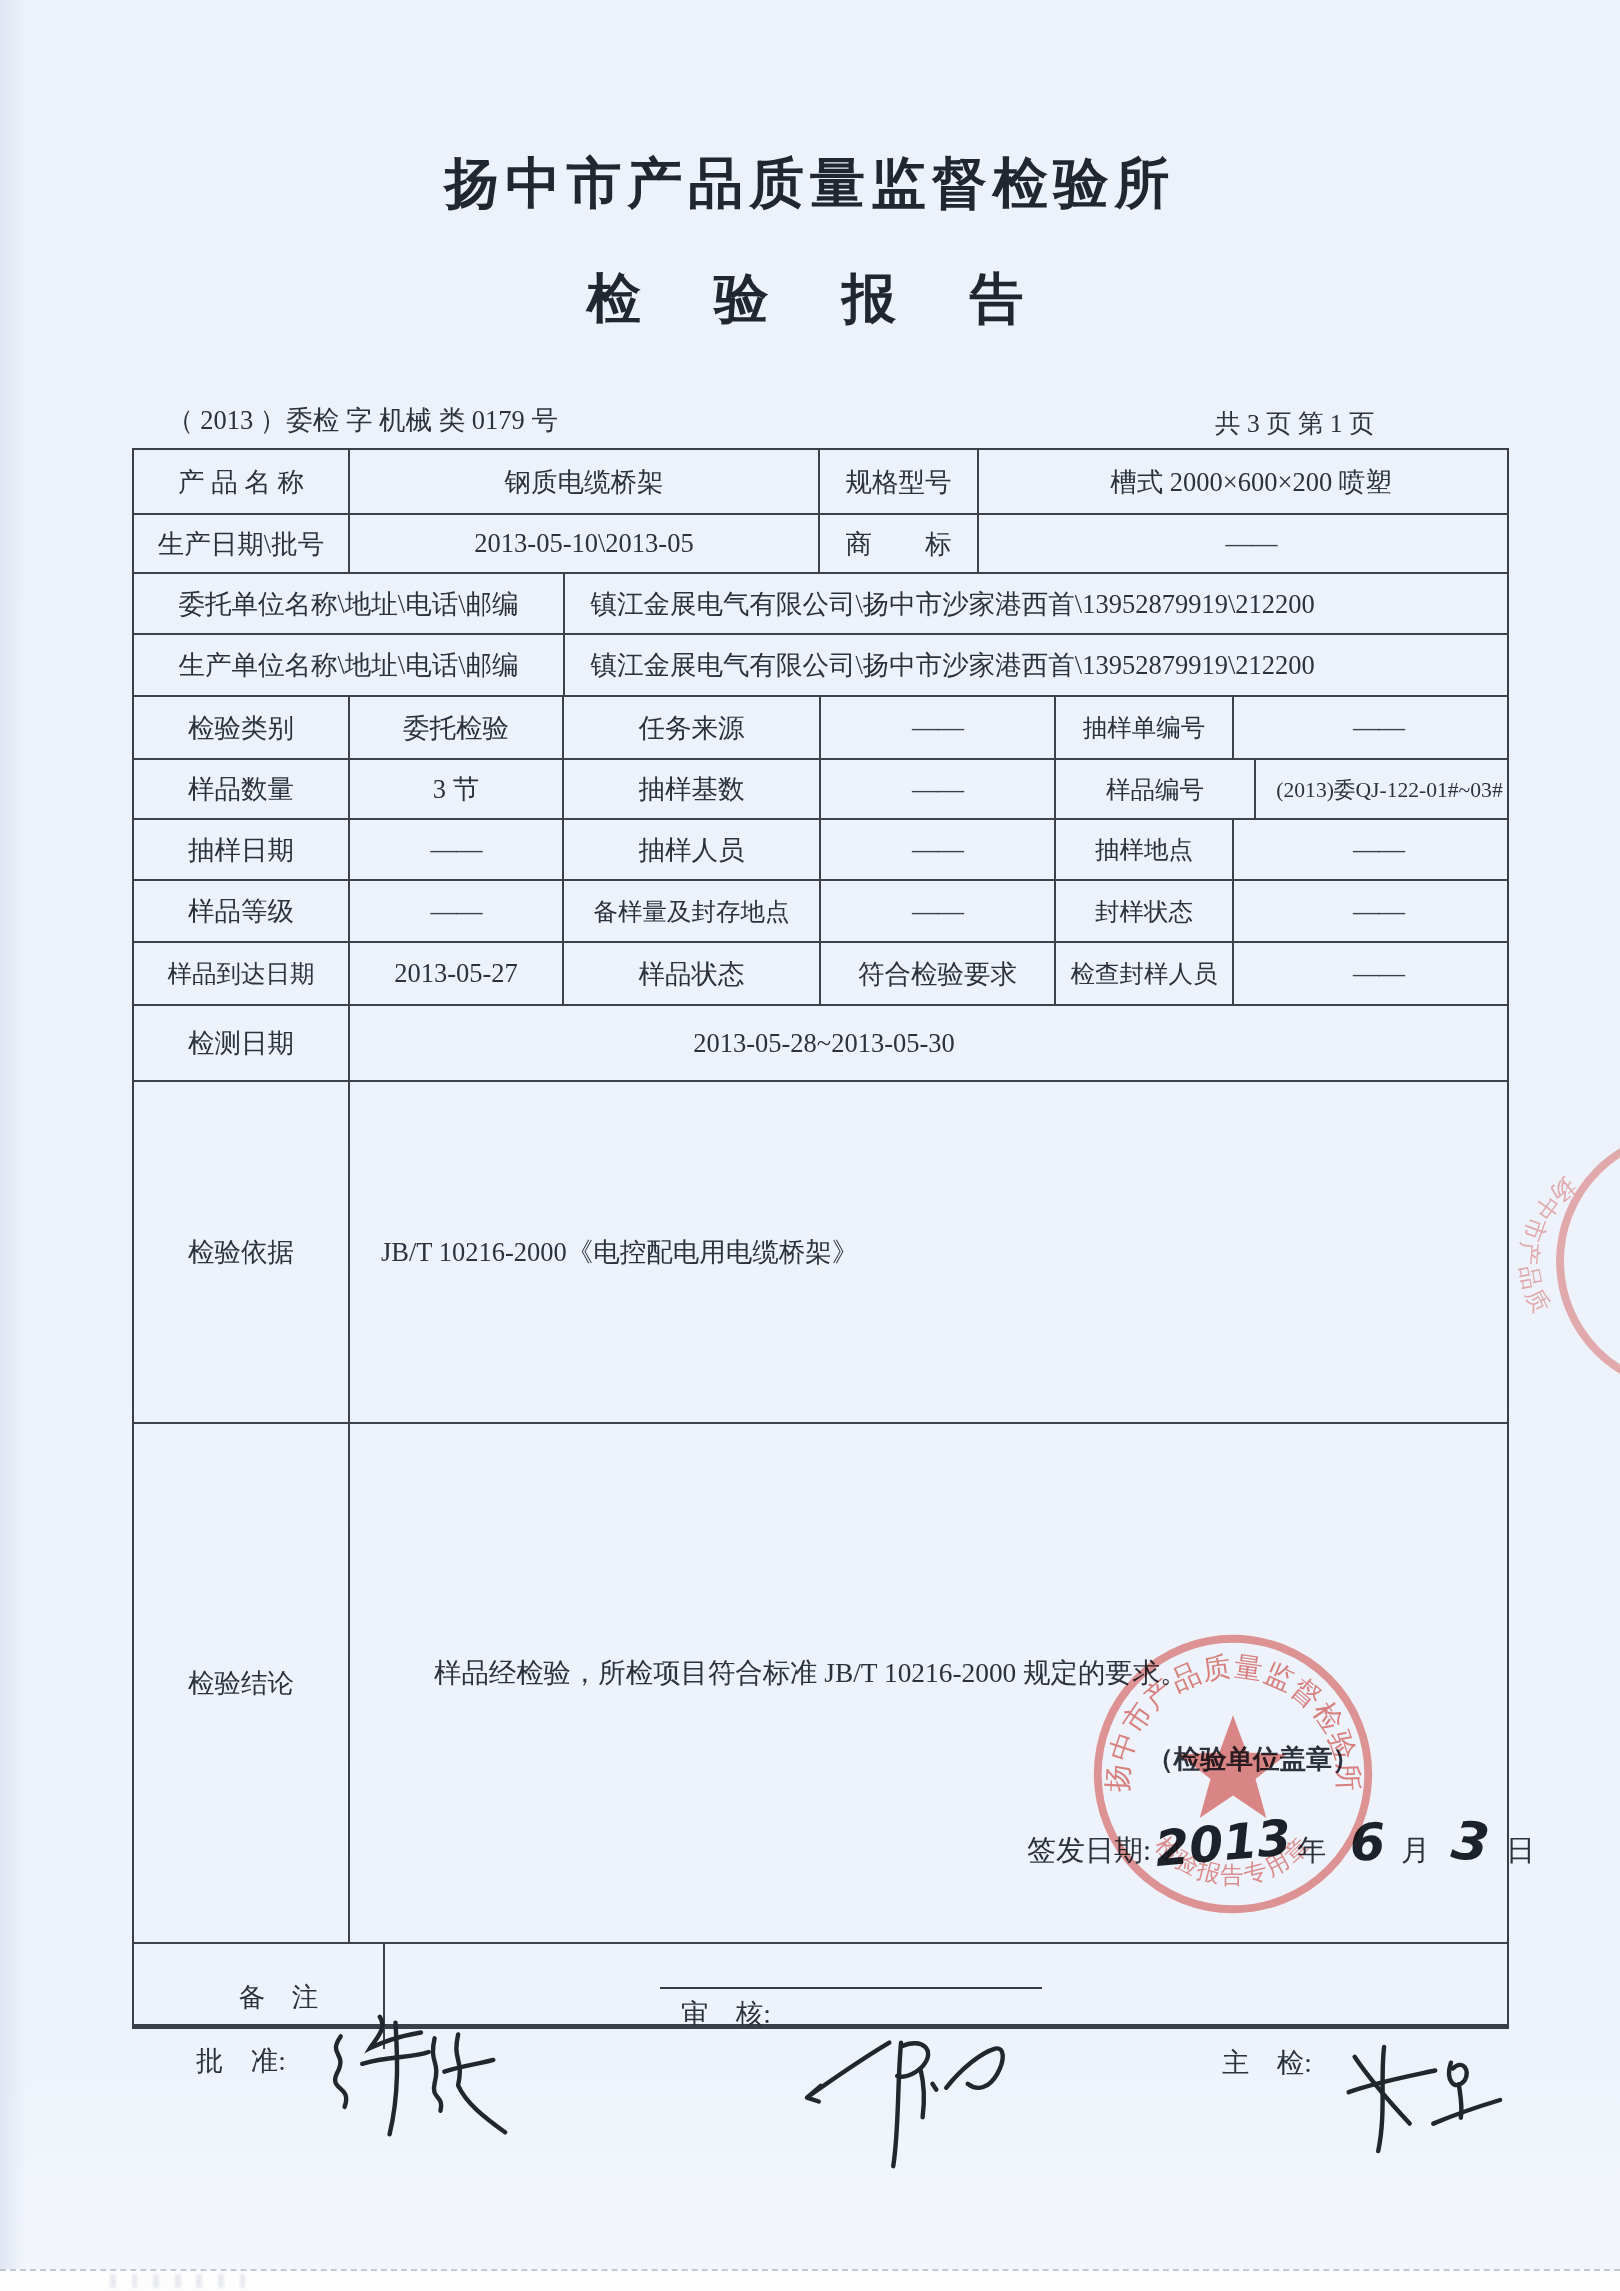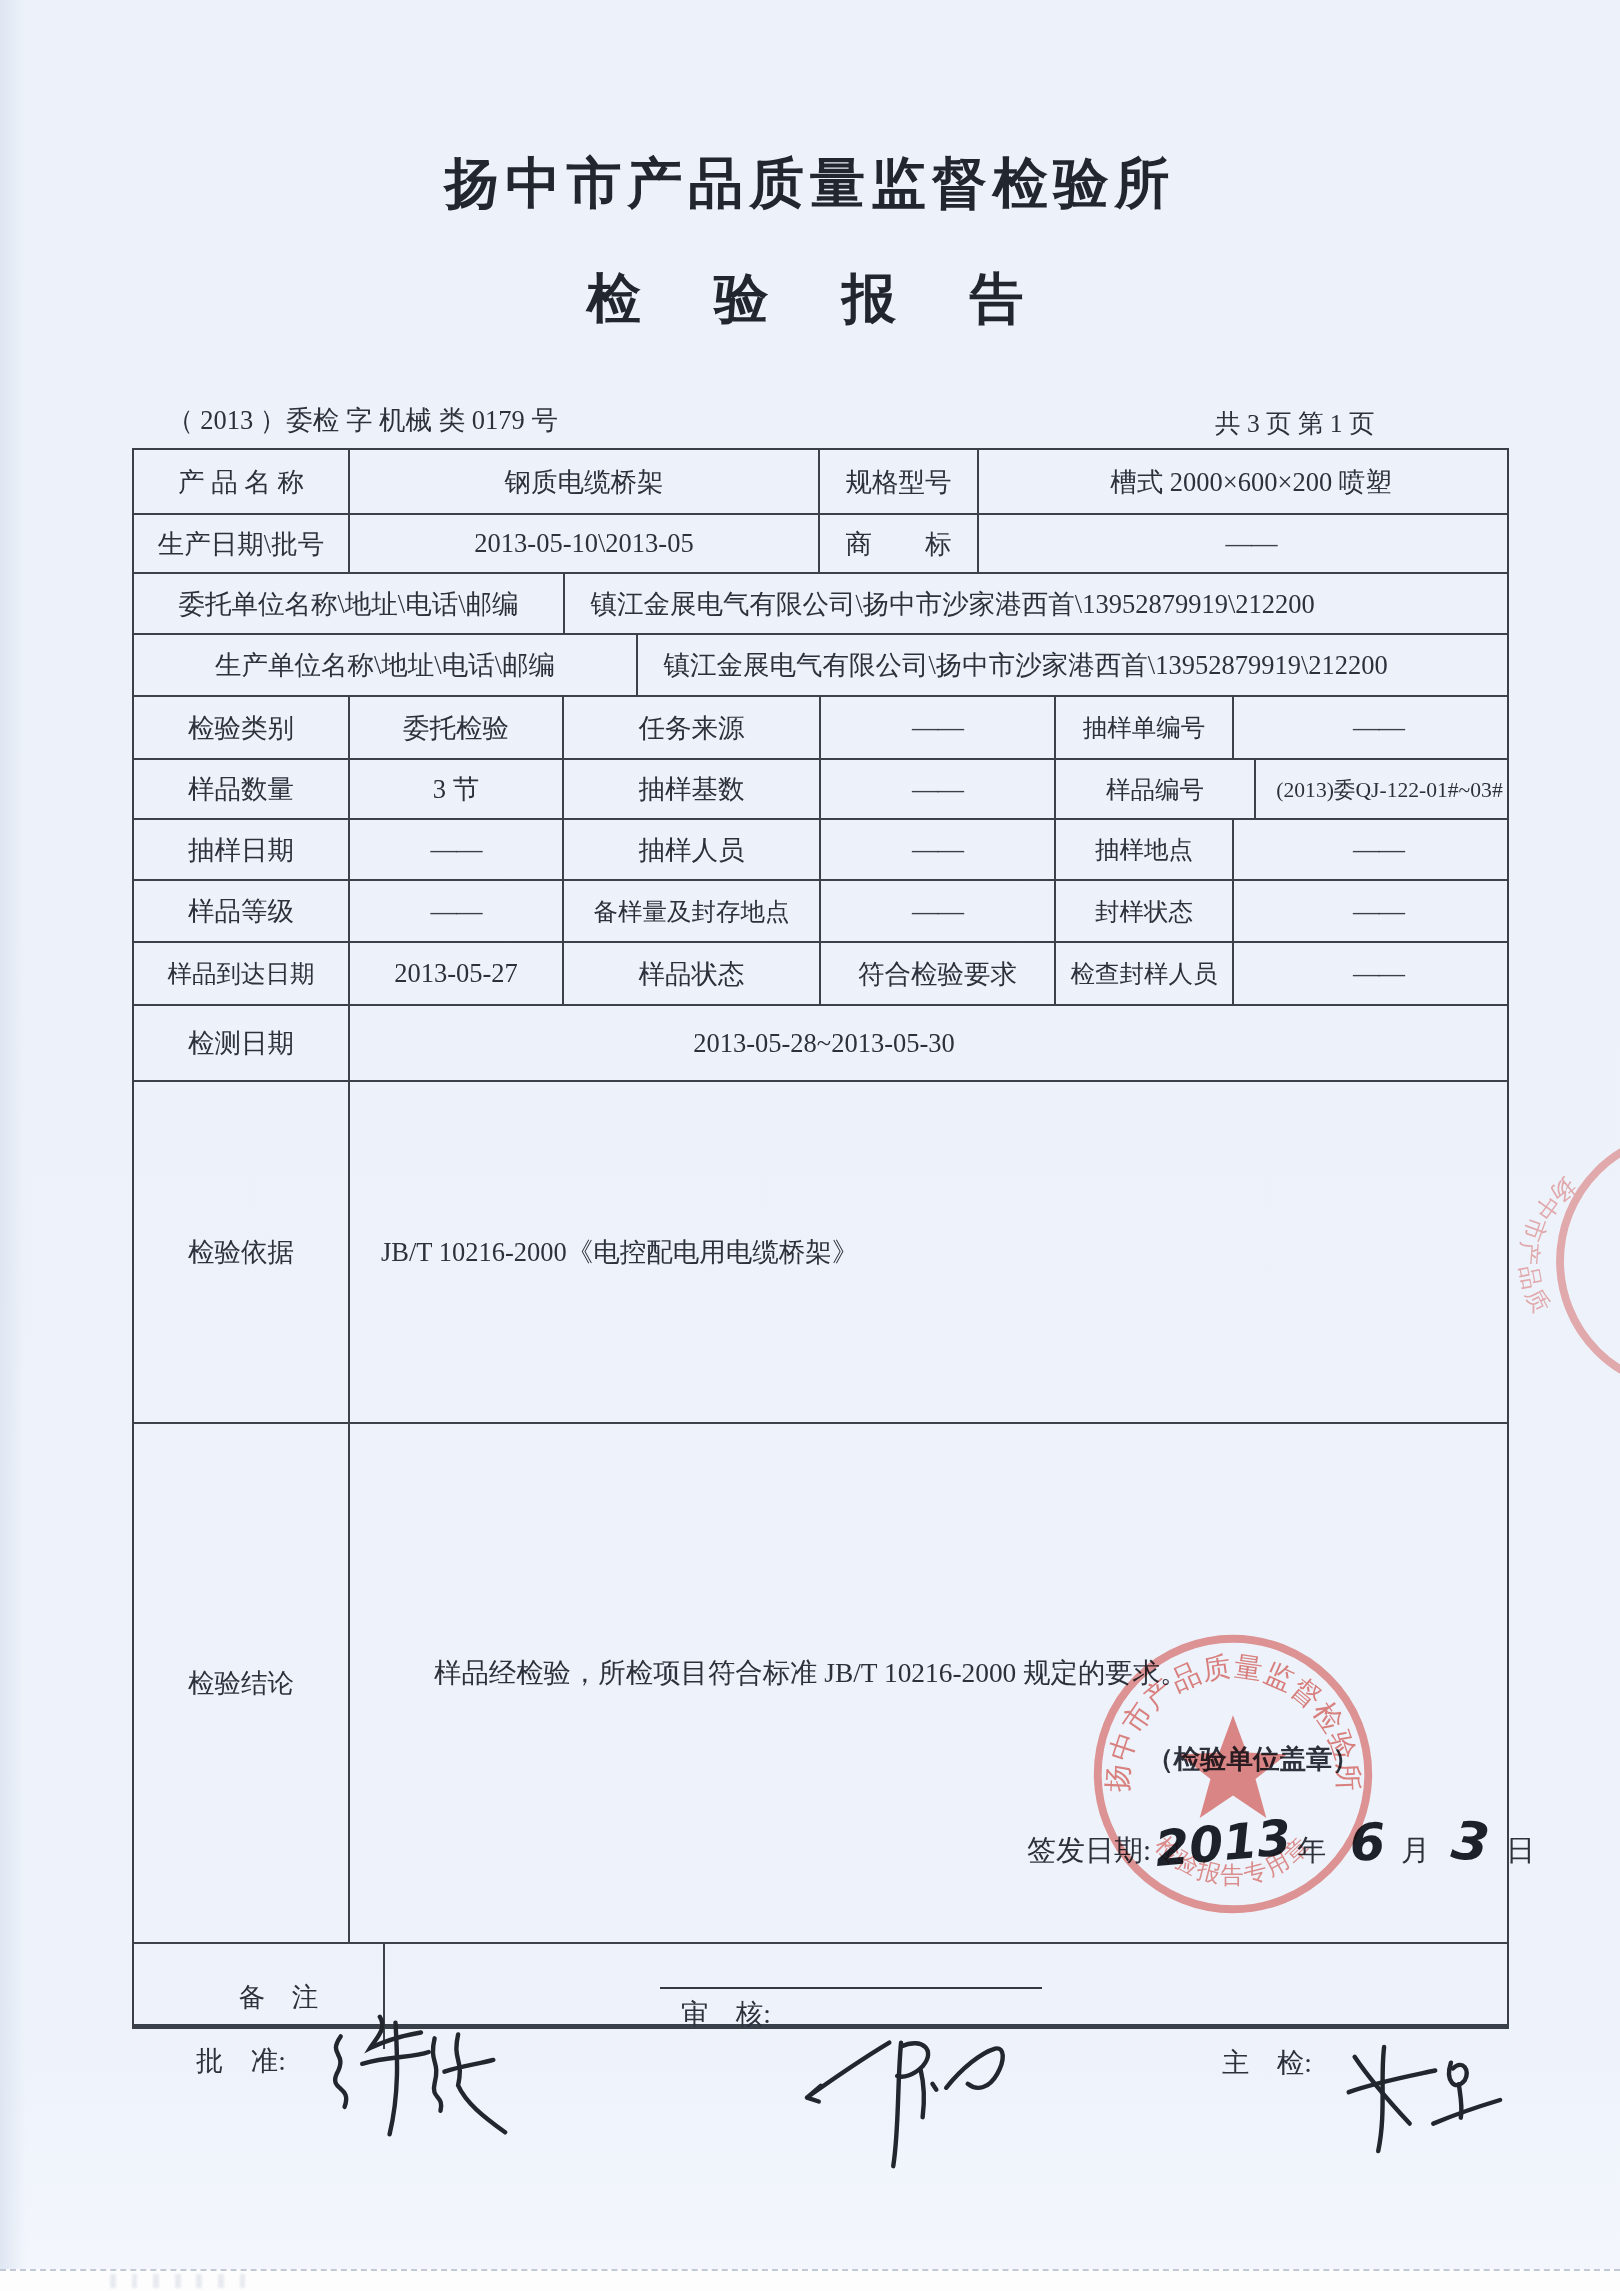--- a/index.html
+++ b/index.html
@@ -108,21 +108,21 @@
       <div class="c" style="width:159px">商　　标</div>
       <div class="c dash" style="flex:1">——</div>
     </div>
 
     <div class="r" style="height:61px">
       <div class="c" style="width:431px">委托单位名称\地址\电话\邮编</div>
       <div class="c left" style="flex:1;padding-left:25.5px">镇江金展电气有限公司\扬中市沙家港西首\13952879919\212200</div>
     </div>
 
     <div class="r" style="height:62px">
-      <div class="c" style="width:504px">生产单位名称\地址\电话\邮编</div>
+      <div class="c" style="width:431px">生产单位名称\地址\电话\邮编</div>
       <div class="c left" style="flex:1;padding-left:25.5px">镇江金展电气有限公司\扬中市沙家港西首\13952879919\212200</div>
     </div>
 
     <div class="r" style="height:63px">
       <div class="c" style="width:216px">检验类别</div>
       <div class="c" style="width:214px">委托检验</div>
       <div class="c" style="width:257px">任务来源</div>
       <div class="c dash" style="width:235px">——</div>
       <div class="c smaller" style="width:178px">抽样单编号</div>
       <div class="c dash" style="flex:1">——</div>

